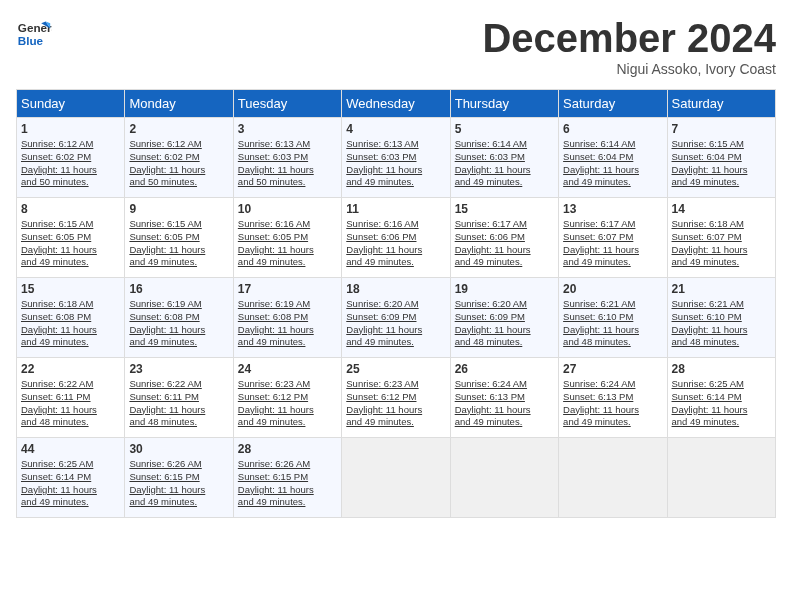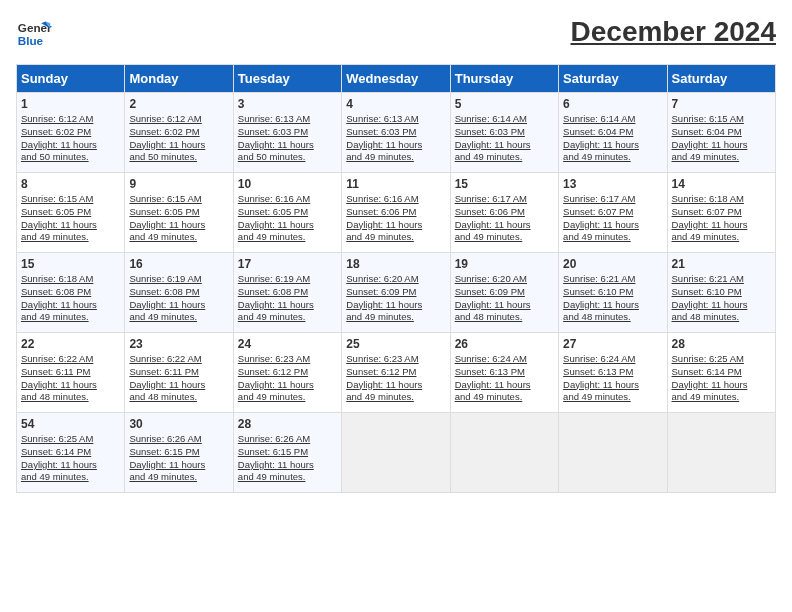--- a/index.html
+++ b/index.html
@@ -22,39 +22,38 @@
       gap: 4px;
     }
     .logo-icon {
       width: 36px;
       height: 36px;
     }
     .title-area {
       text-align: right;
     }
     .calendar-title {
-      font-size: 28px;
+      font-size: 40px;
       font-weight: bold;
       color: #333;
-      text-decoration: underline;
     }
     .calendar-subtitle {
       font-size: 14px;
       color: #555;
     }
     table {
       width: 100%;
       border-collapse: collapse;
       table-layout: fixed;
     }
     thead tr th {
       background-color: #1565c0;
       color: #fff;
       font-size: 13px;
-      font-weight: bold;
+      font-weight: normal;
       padding: 6px 4px;
       text-align: left;
       border: 1px solid #ddd;
     }
     tbody tr td {
       border: 1px solid #ddd;
       vertical-align: top;
       padding: 4px 4px;
       font-size: 10px;
       color: #333;
@@ -90,20 +89,21 @@
   <div class="logo">
     <svg class="logo-icon" viewBox="0 0 40 40">
       <text x="2" y="18" font-size="13" font-weight="bold" fill="#333">General</text>
       <text x="2" y="32" font-size="13" font-weight="bold" fill="#1565c0">Blue</text>
       <polygon points="28,8 38,14 33,6" fill="#1565c0"></polygon>
       <polygon points="33,6 38,14 38,8" fill="#42a5f5"></polygon>
     </svg>
   </div>
   <div class="title-area">
     <div class="calendar-title">December 2024</div>
+    <div class="calendar-subtitle">Nigui Assoko, Ivory Coast</div>
   </div>
 </div>
 
 <table>
   <thead>
     <tr>
     <th>Sunday</th>
         <th>Monday</th>
         <th>Tuesday</th>
         <th>Wednesday</th>
@@ -312,21 +312,21 @@
         <td>
           <span class="day-num">28</span>
           <div class="day-info" style="white-space: pre-line;">Sunrise: 6:25 AM
 Sunset: 6:14 PM
 Daylight: 11 hours
 and 49 minutes.</div>
         </td>
       </tr>
       <tr>
         <td>
-          <span class="day-num">54</span>
+          <span class="day-num">44</span>
           <div class="day-info" style="white-space: pre-line;">Sunrise: 6:25 AM
 Sunset: 6:14 PM
 Daylight: 11 hours
 and 49 minutes.</div>
         </td>
         <td>
           <span class="day-num">30</span>
           <div class="day-info" style="white-space: pre-line;">Sunrise: 6:26 AM
 Sunset: 6:15 PM
 Daylight: 11 hours

